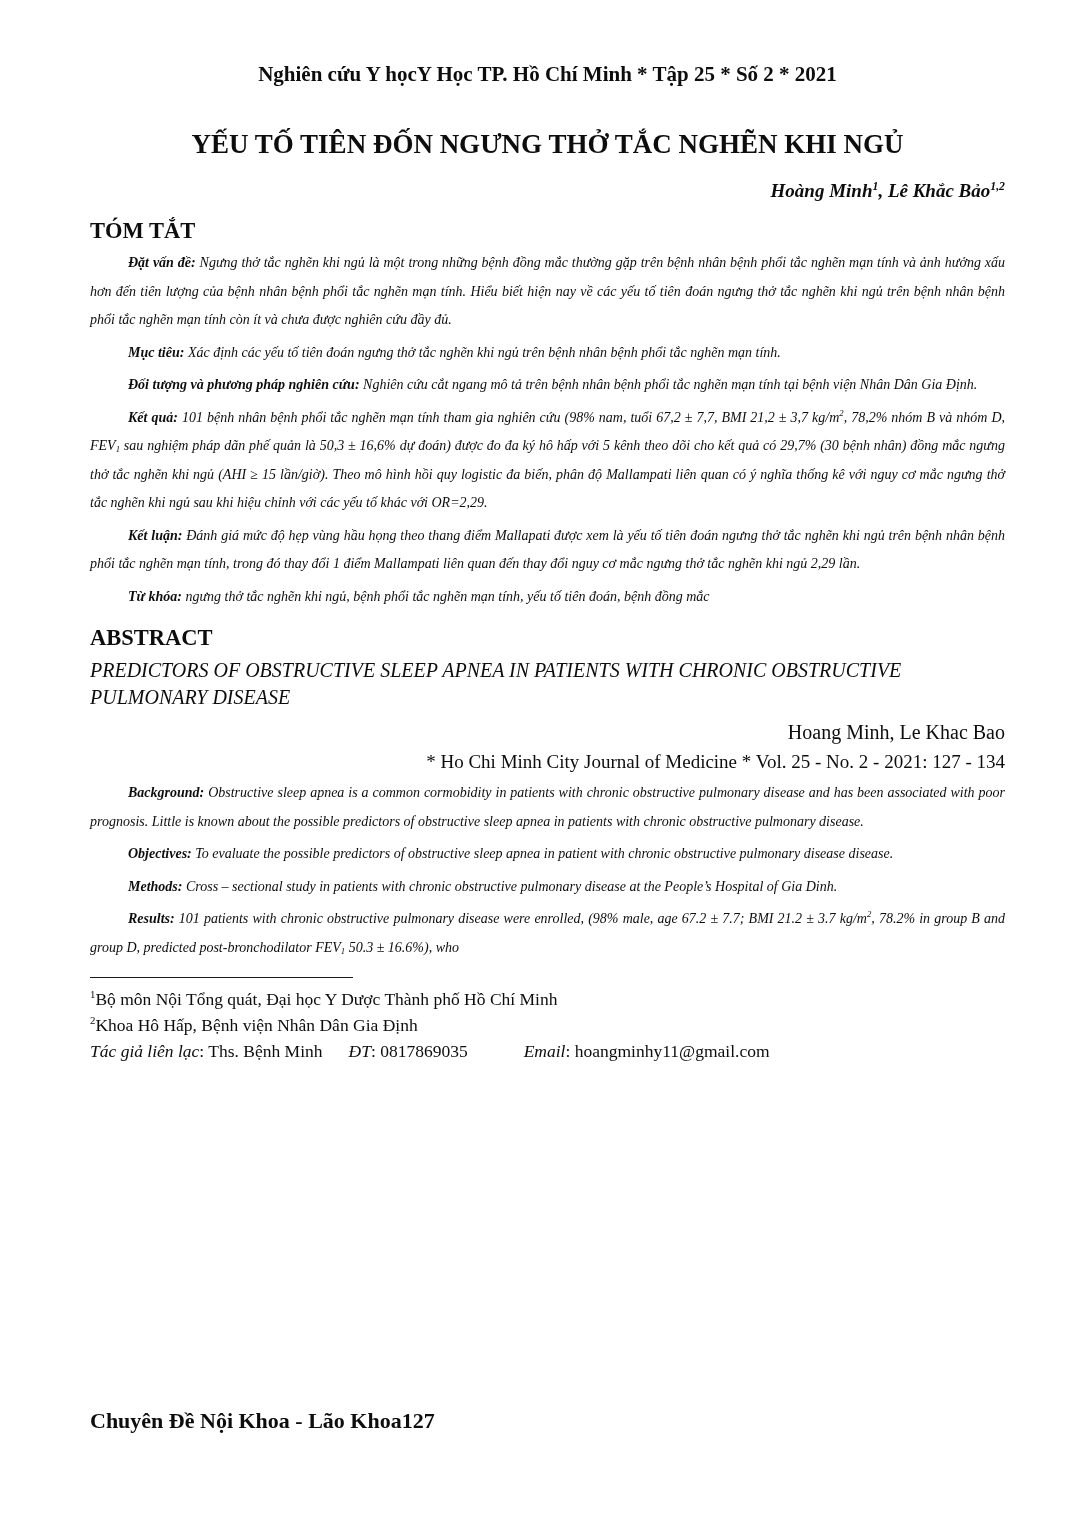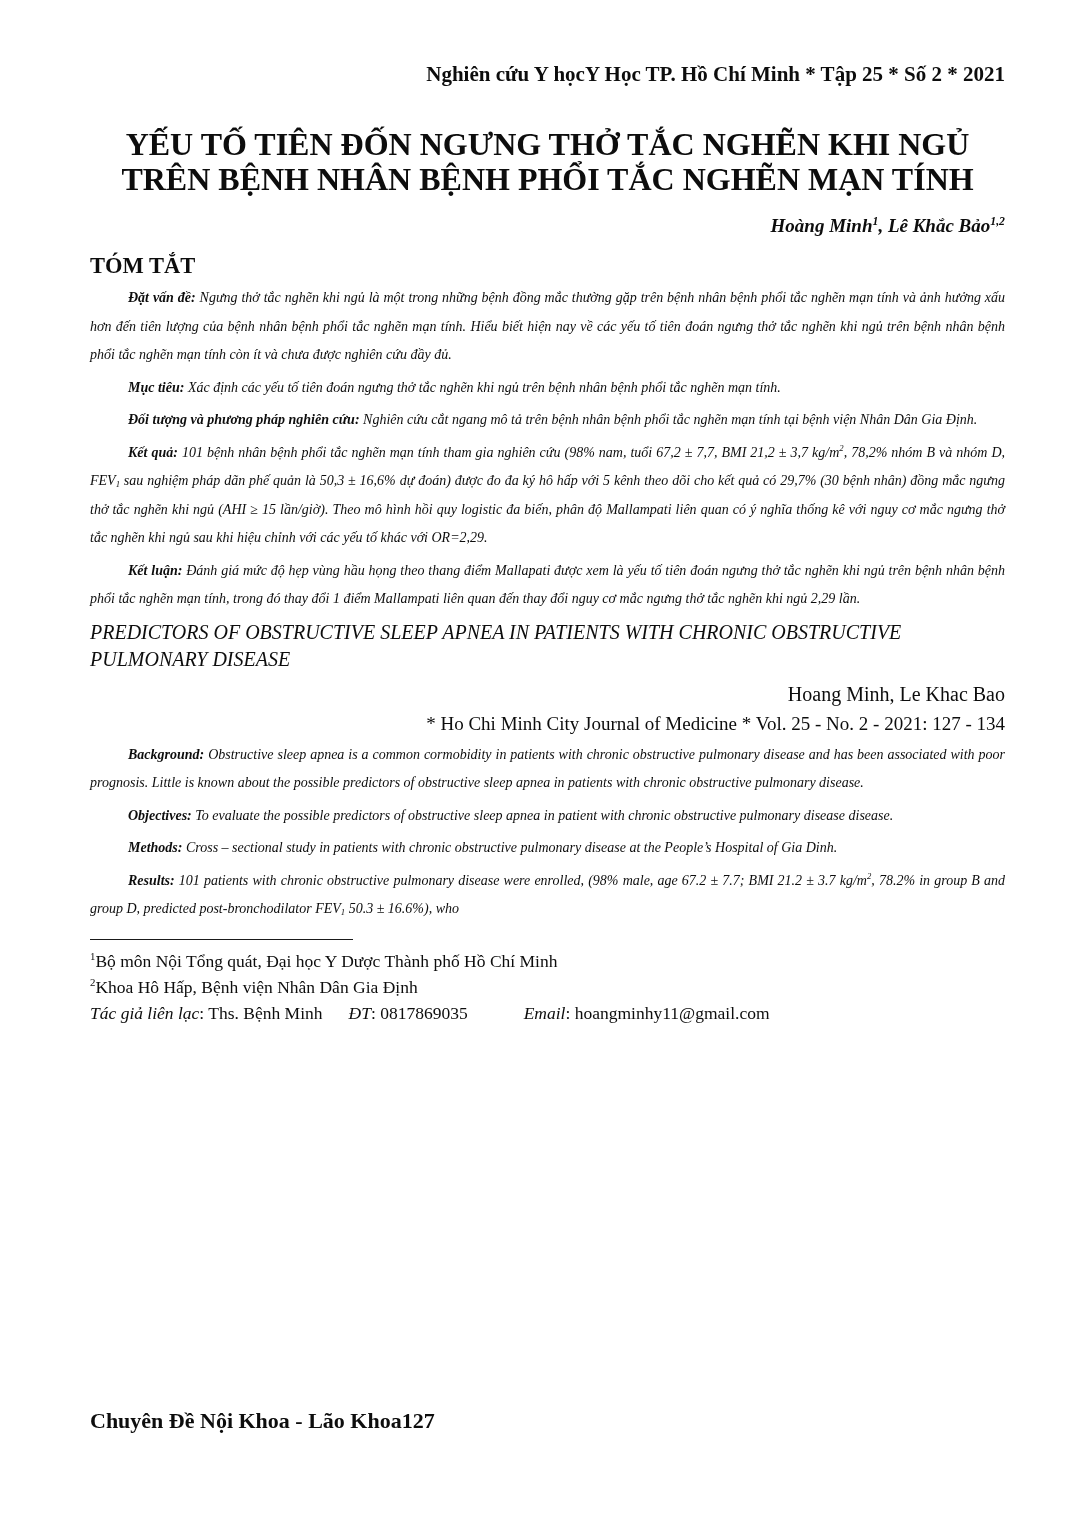--- a/index.html
+++ b/index.html
@@ -4,25 +4,25 @@
 <style>
   * { margin:0; padding:0; box-sizing:border-box; }
   html, body { background:#ffffff; }
   body {
     width:1090px; height:1515px; position:relative; overflow:hidden;
     font-family:"Liberation Serif","DejaVu Serif",serif;
     color:#0d0d0d;
   }
   .page { padding:62px 85px 0 90px; }
 
-  .journal-header { display:flex; justify-content:flex-end; align-items:baseline;
+  .journal-header { display:flex; justify-content:center; align-items:baseline;
     font-weight:bold; font-size:21px; line-height:1.2; }
 
   .main-title { margin-top:40px; text-align:center; font-weight:bold;
-    font-size:32px; line-height:35px; }
+    font-size:27px; line-height:35px; }
 
   .authors-line { margin-top:16px; text-align:right; font-weight:bold;
     font-style:italic; font-size:19px; line-height:26px; }
 
   sup.s { font-size:0.62em; vertical-align:super; line-height:0; }
   sub.s { font-size:0.62em; vertical-align:baseline; position:relative; top:0.22em; line-height:0; }
 
   .section-heading { margin-top:12px; font-weight:bold; font-size:22.5px; line-height:29px; }
 
   .para { font-style:italic; font-size:14px; line-height:28.5px;
@@ -49,38 +49,39 @@
 
 <div class="page">
 
   <div class="journal-header">
     <span>Nghiên cứu Y học</span>
     <span>Y Học TP. Hồ Chí Minh * Tập 25 * Số 2 * 2021</span>
   </div>
 
   <div class="main-title">
     <div>YẾU TỐ TIÊN ĐỐN NGƯNG THỞ TẮC NGHẼN KHI NGỦ</div>
-    <div>TRÊN BỆNH NHÂN BỆNH PHỔI TẮC NGHẼN MẠN TÍNH</div>
   </div>
 
   <div class="authors-line"><span>Hoàng Minh</span><sup class="s">1</sup><span>, </span><span>Lê Khắc Bảo</span><sup class="s">1,2</sup></div>
 
   <div class="section-heading">TÓM TẮT</div>
 
   <p class="para"><b class="lead">Đặt vấn đề:</b><span> Ngưng thở tắc nghẽn khi ngủ là một trong những bệnh đồng mắc thường gặp trên bệnh nhân bệnh phổi tắc nghẽn mạn tính và ảnh hưởng xấu hơn đến tiên lượng của bệnh nhân bệnh phổi tắc nghẽn mạn tính. Hiểu biết hiện nay về các yếu tố tiên đoán ngưng thở tắc nghẽn khi ngủ trên bệnh nhân bệnh phổi tắc nghẽn mạn tính còn ít và chưa được nghiên cứu đầy đủ.</span></p>
 
   <p class="para"><b class="lead">Mục tiêu:</b><span> Xác định các yếu tố tiên đoán ngưng thở tắc nghẽn khi ngủ trên bệnh nhân bệnh phổi tắc nghẽn mạn tính.</span></p>
 
   <p class="para"><b class="lead">Đối tượng và phương pháp nghiên cứu:</b><span> Nghiên cứu cắt ngang mô tả trên bệnh nhân bệnh phổi tắc nghẽn mạn tính tại bệnh viện Nhân Dân Gia Định.</span></p>
 
   <p class="para"><b class="lead">Kết quả:</b><span> 101 bệnh nhân bệnh phổi tắc nghẽn mạn tính tham gia nghiên cứu (98% nam, tuổi 67,2 ± 7,7, BMI 21,2 ± 3,7 kg/m</span><sup class="s">2</sup><span>, 78,2% nhóm B và nhóm D, FEV</span><sub class="s">1</sub><span> sau nghiệm pháp dãn phế quản là 50,3 ± 16,6% dự đoán) được đo đa ký hô hấp với 5 kênh theo dõi cho kết quả có 29,7% (30 bệnh nhân) đồng mắc ngưng thở tắc nghẽn khi ngủ (AHI ≥ 15 lần/giờ). Theo mô hình hồi quy logistic đa biến, phân độ Mallampati liên quan có ý nghĩa thống kê với nguy cơ mắc ngưng thở tắc nghẽn khi ngủ sau khi hiệu chỉnh với các yếu tố khác với OR=2,29.</span></p>
 
   <p class="para"><b class="lead">Kết luận:</b><span> Đánh giá mức độ hẹp vùng hầu họng theo thang điểm Mallapati được xem là yếu tố tiên đoán ngưng thở tắc nghẽn khi ngủ trên bệnh nhân bệnh phổi tắc nghẽn mạn tính, trong đó thay đổi 1 điểm Mallampati liên quan đến thay đổi nguy cơ mắc ngưng thở tắc nghẽn khi ngủ 2,29 lần.</span></p>
 
+  <p class="para"><b class="lead">Từ khóa:</b><span> ngưng thở tắc nghẽn khi ngủ, bệnh phổi tắc nghẽn mạn tính, yếu tố tiên đoán, bệnh đồng mắc</span></p>
 
+  <div class="section-heading">ABSTRACT</div>
 
   <div class="en-title">
     <div>PREDICTORS OF OBSTRUCTIVE SLEEP APNEA IN PATIENTS WITH CHRONIC OBSTRUCTIVE</div>
     <div>PULMONARY DISEASE</div>
   </div>
 
   <div class="byline">Hoang Minh, Le Khac Bao</div>
 
   <div class="journal-ref">* Ho Chi Minh City Journal of Medicine * Vol. 25 - No. 2 - 2021: 127 - 134</div>
 

